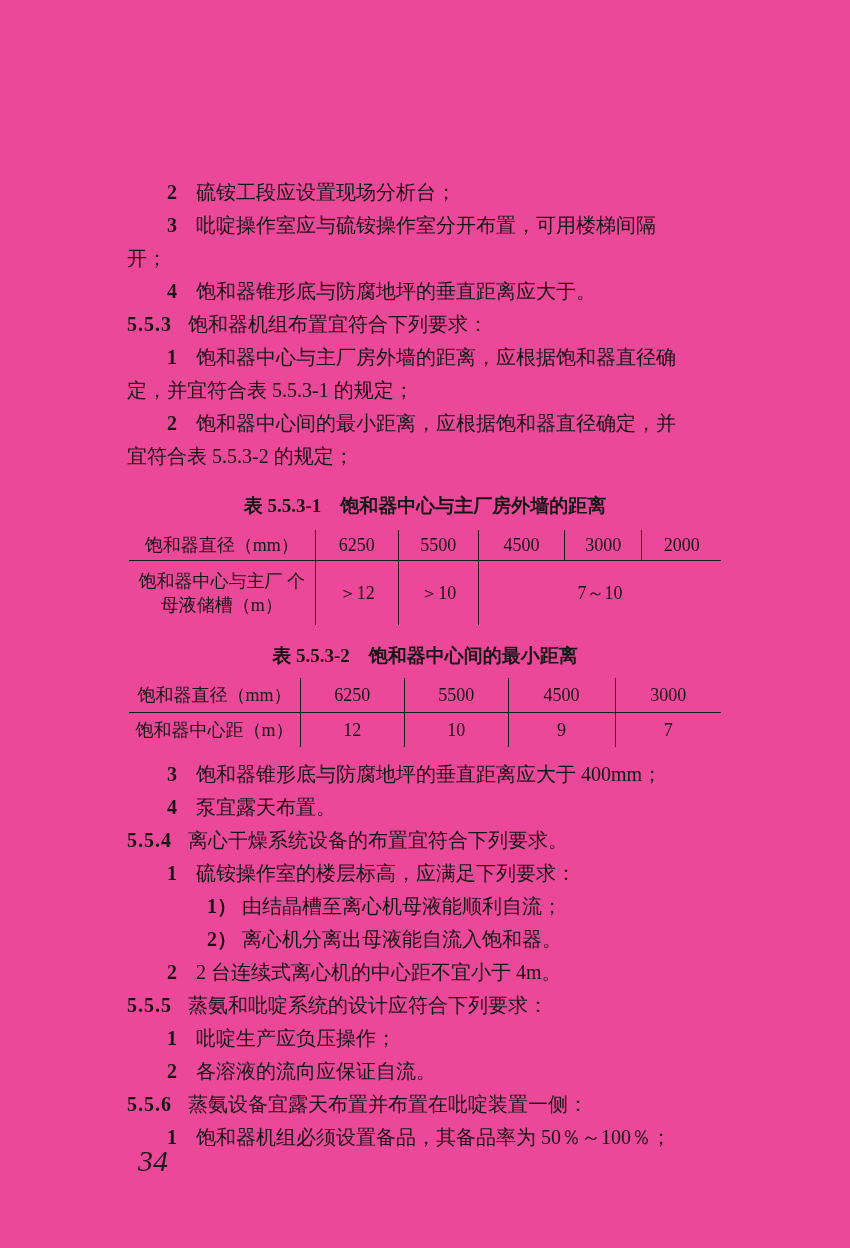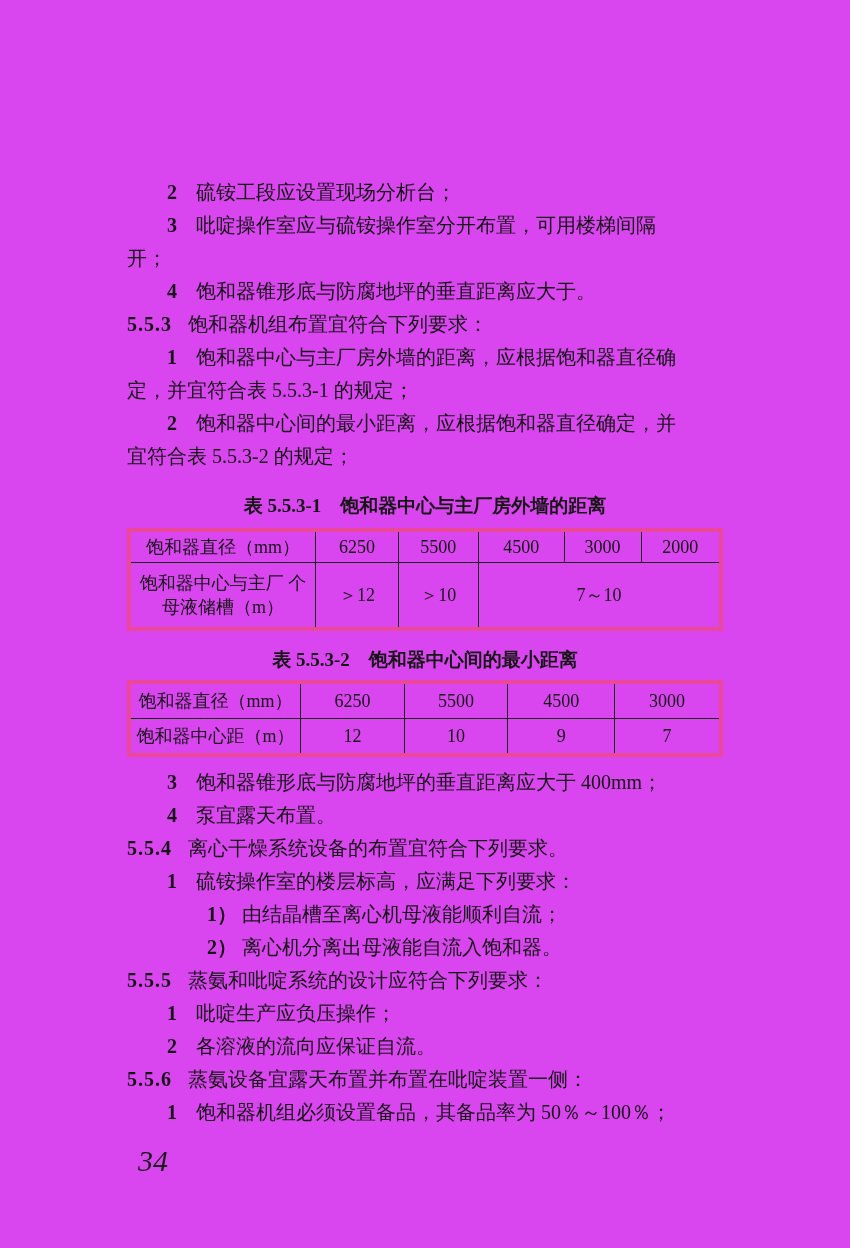--- a/index.html
+++ b/index.html
@@ -1,21 +1,21 @@
 <!DOCTYPE html>
 <html><head>
 <meta charset="utf-8">
 <style>
   html, body { margin: 0; padding: 0; }
   body { background: #ffffff; }
   .page {
     position: relative;
     width: 850px;
     height: 1248px;
-    background: #d946ef;
+    background: #ec4899;
     overflow: hidden;
     font-family: "Liberation Serif", "DejaVu Serif", serif;
     color: #161616;
   }
   .content {
     position: absolute;
     left: 127px;
     top: 176px;
     width: 600px;
     font-size: 20px;
@@ -35,21 +35,21 @@
     width: 596px;
     line-height: 26px;
   }
   .cap1 { margin-top: 20px; }
   .cap2 { margin-top: 16px; }
   table {
     border-collapse: collapse;
     width: 596px;
     table-layout: fixed;
     font-size: 18px;
-    border: 4px solid #ec4899;
+    border: 2px solid #ec4899;
   }
   .tbl1 { margin-top: 9px; }
   .tbl2 { margin-top: 7px; }
   td {
     border: 1px solid #1b1b1b;
     text-align: center;
     vertical-align: middle;
     padding: 0 4px;
     line-height: 24px;
   }
@@ -133,20 +133,21 @@
         </tr>
       </tbody>
     </table>
 
     <p class="p-item sec2"><span class="num">3</span><span>饱和器锥形底与防腐地坪的垂直距离应大于 400mm；</span></p>
     <p class="p-item"><span class="num">4</span><span>泵宜露天布置。</span></p>
     <p class="p-clause"><span class="clause-num">5.5.4</span><span>离心干燥系统设备的布置宜符合下列要求。</span></p>
     <p class="p-item"><span class="num">1</span><span>硫铵操作室的楼层标高，应满足下列要求：</span></p>
     <p class="p-sub"><span class="sub-num">1）</span><span>由结晶槽至离心机母液能顺利自流；</span></p>
     <p class="p-sub"><span class="sub-num">2）</span><span>离心机分离出母液能自流入饱和器。</span></p>
+    <p class="p-item"><span class="num">2</span><span>2 台连续式离心机的中心距不宜小于 4m。</span></p>
     <p class="p-clause"><span class="clause-num">5.5.5</span><span>蒸氨和吡啶系统的设计应符合下列要求：</span></p>
     <p class="p-item"><span class="num">1</span><span>吡啶生产应负压操作；</span></p>
     <p class="p-item"><span class="num">2</span><span>各溶液的流向应保证自流。</span></p>
     <p class="p-clause"><span class="clause-num">5.5.6</span><span>蒸氨设备宜露天布置并布置在吡啶装置一侧：</span></p>
     <p class="p-item"><span class="num">1</span><span>饱和器机组必须设置备品，其备品率为 50％～100％；</span></p>
 
   </div>
 
   <div class="page-number">34</div>
 </div>

